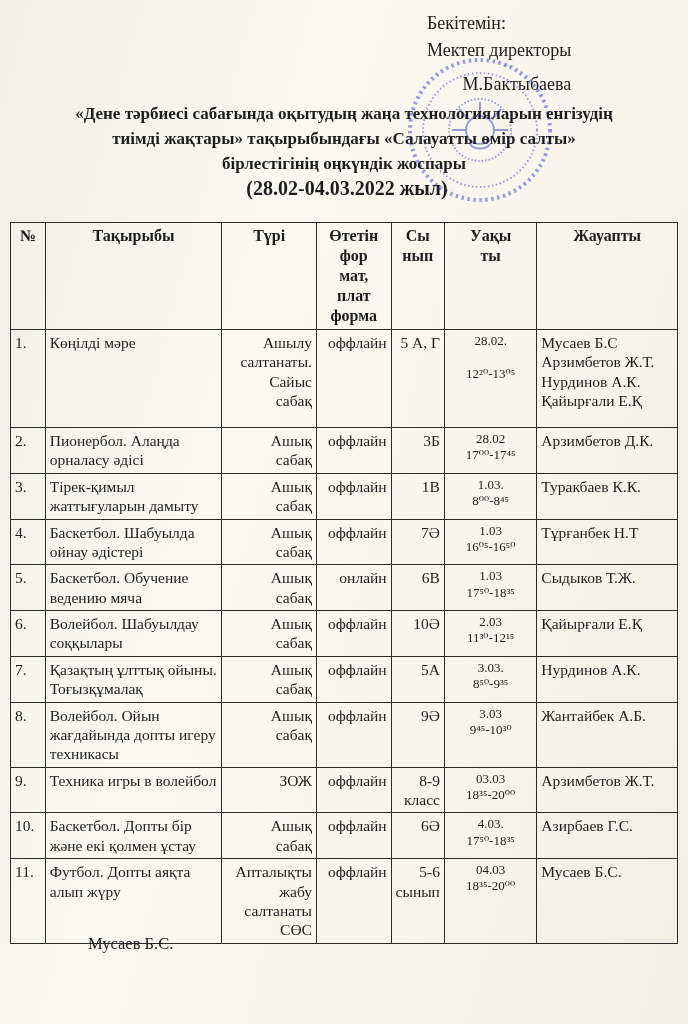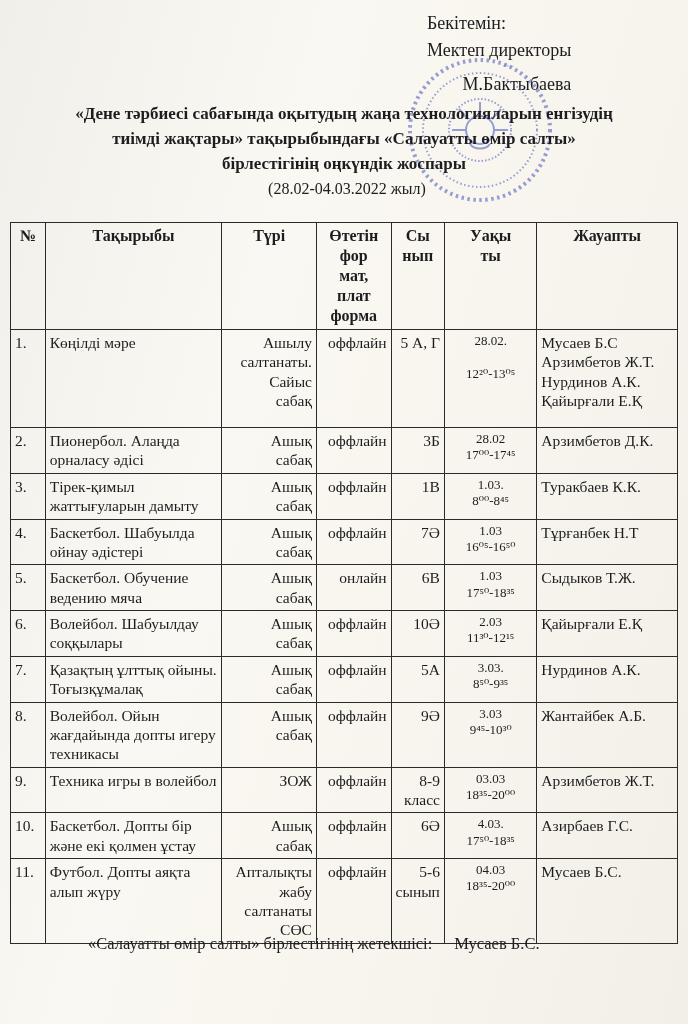--- a/index.html
+++ b/index.html
@@ -38,21 +38,21 @@
   
   .title {
     position: absolute;
     left: 0; top: 101px;
     width: 688px;
     text-align: center;
     font-weight: bold;
     font-size: 17px;
     line-height: 25px;
   }
-  .title .subtitle { font-weight: normal; font-size: 16px; padding-left: 6px; }
+  .title .subtitle { font-weight: bold; font-size: 20px; padding-left: 6px; }
   
   table.schedule {
     position: absolute;
     left: 10px;
     top: 222px;
     width: 668px;
     border-collapse: collapse;
     font-size: 15.5px;
     line-height: 1.25;
   }
@@ -276,17 +276,16 @@
         <td class="center">5-6
 сынып</td>
         <td class="time">04.03
 18³⁵-20⁰⁰</td>
         <td class="resp">Мусаев Б.С.</td>
       </tr>
     </tbody>
   </table>
 
   <div class="footer">
-    <span>«Салауатты өмір салты» бірлестігінің жетекшісі:</span>
     <span>Мусаев Б.С.</span>
   </div>
 
 </div>
 
 </body></html>

